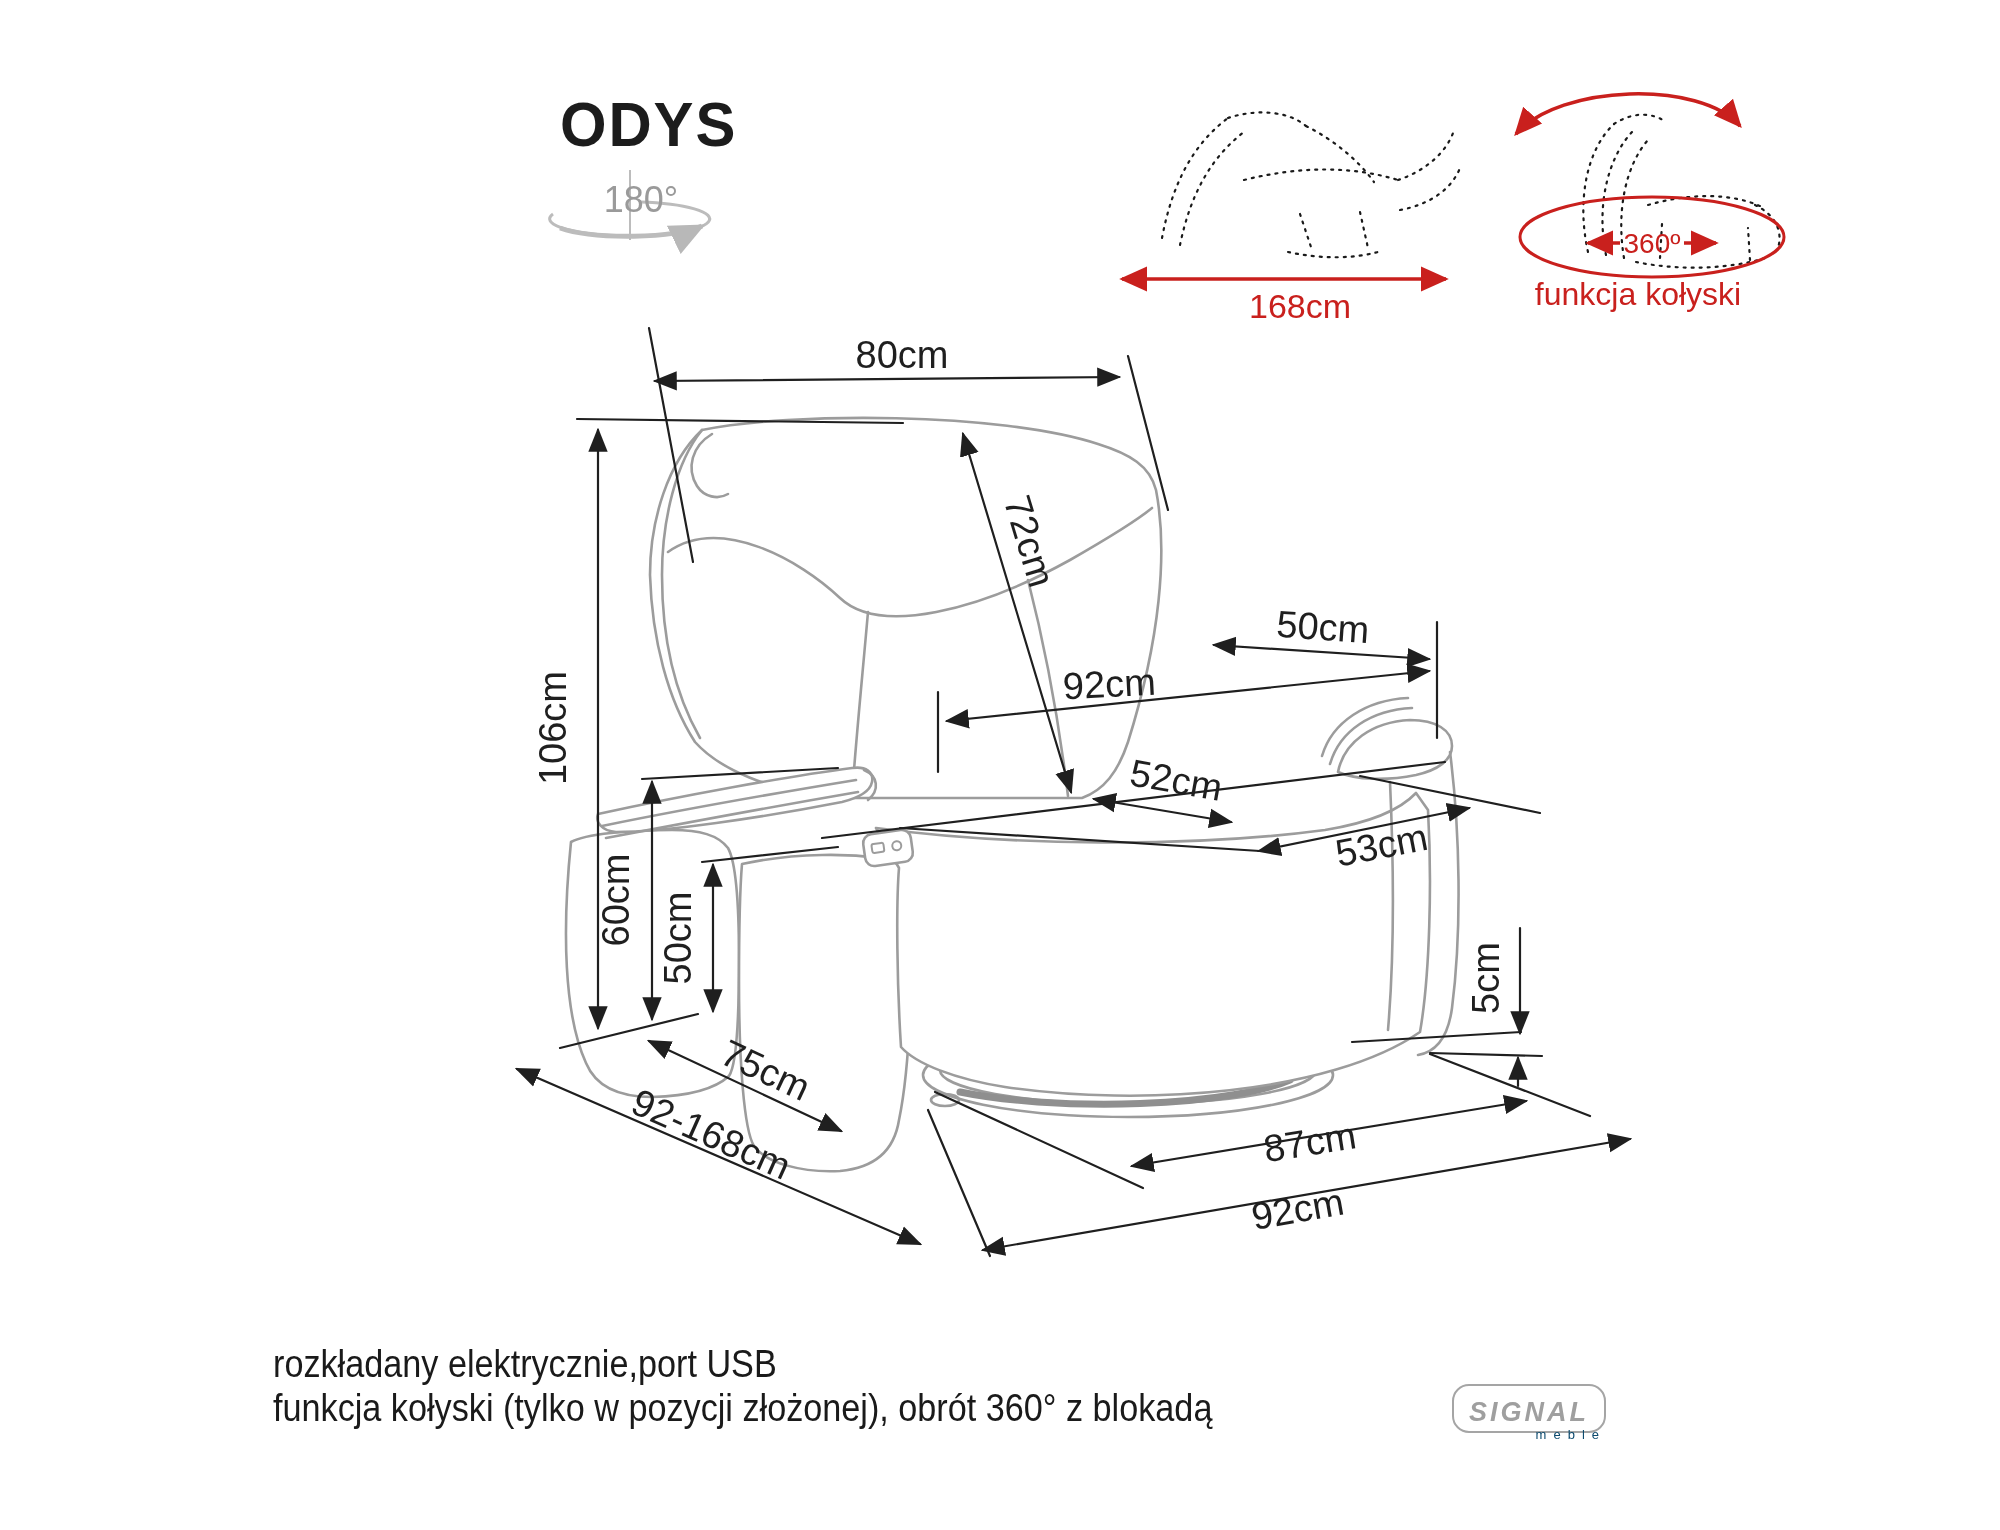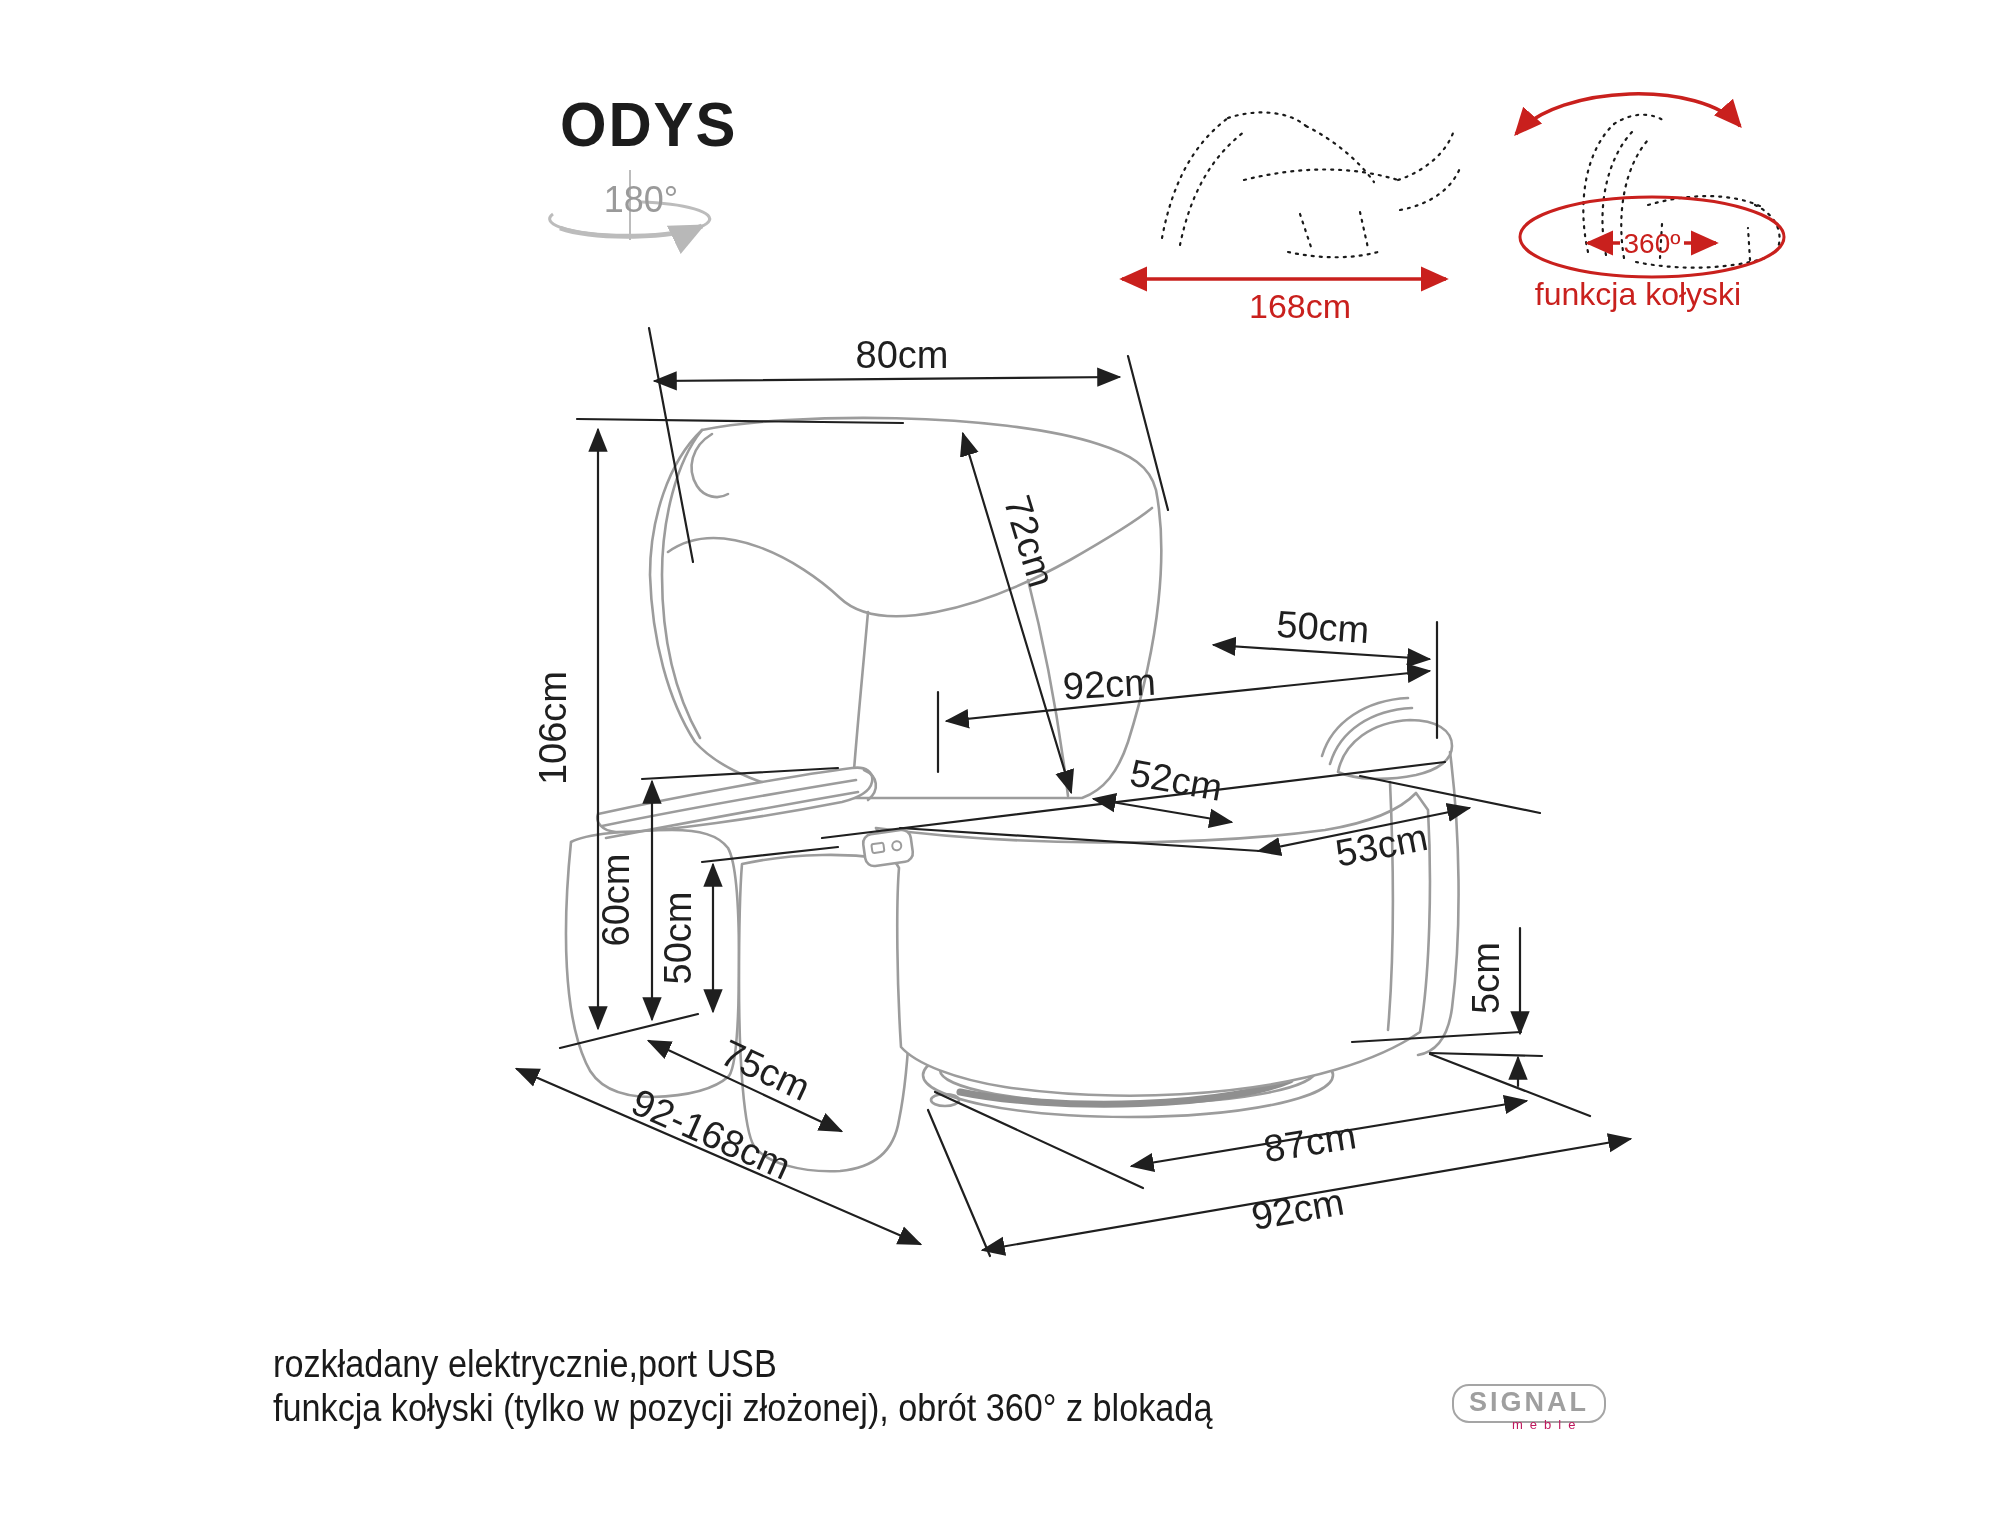--- a/index.html
+++ b/index.html
@@ -5,23 +5,23 @@
   html,body{margin:0;padding:0;background:#ffffff;}
   #stage{position:relative;width:2000px;height:1530px;background:#ffffff;overflow:hidden;
          font-family:"Liberation Sans", sans-serif;}
   #stage svg{position:absolute;left:0;top:0;}
   .page-title{position:absolute;left:560px;top:88px;font-size:63px;font-weight:bold;
               letter-spacing:2px;color:#1c1c1c;transform:scaleX(.95);transform-origin:left;}
   .footer{position:absolute;left:273px;top:1342px;font-size:38px;color:#1a1a1a;
           line-height:44px;transform:scaleX(.9);transform-origin:left;white-space:nowrap;}
   .logo{position:absolute;left:1452px;top:1384px;}
   .logo-box{display:inline-block;border:2.5px solid #a5a5a5;border-radius:17px;
-            padding:1px 15px 3px 15px;color:#9f9f9f;font-weight:bold;
+            padding:11px 15px 3px 15px;color:#9f9f9f;font-weight:bold;font-style:italic;
             font-size:27px;letter-spacing:3px;}
-  .logo-sub{margin-left:60px;margin-top:-6px;font-size:13px;letter-spacing:7px;color:#be185d;}
+  .logo-sub{margin-left:60px;margin-top:-6px;font-size:13px;letter-spacing:7px;color:#0c4a6e;text-align:right;}
   svg text{font-family:"Liberation Sans", sans-serif;}
   .dimtxt{font-size:38px;fill:#1f1f1f;}
   .redtxt{fill:#c9201d;}
 </style>
 </head>
 <body>
 
 <div id="stage">
 
 <svg width="2000" height="1530" viewBox="0 0 2000 1530">

